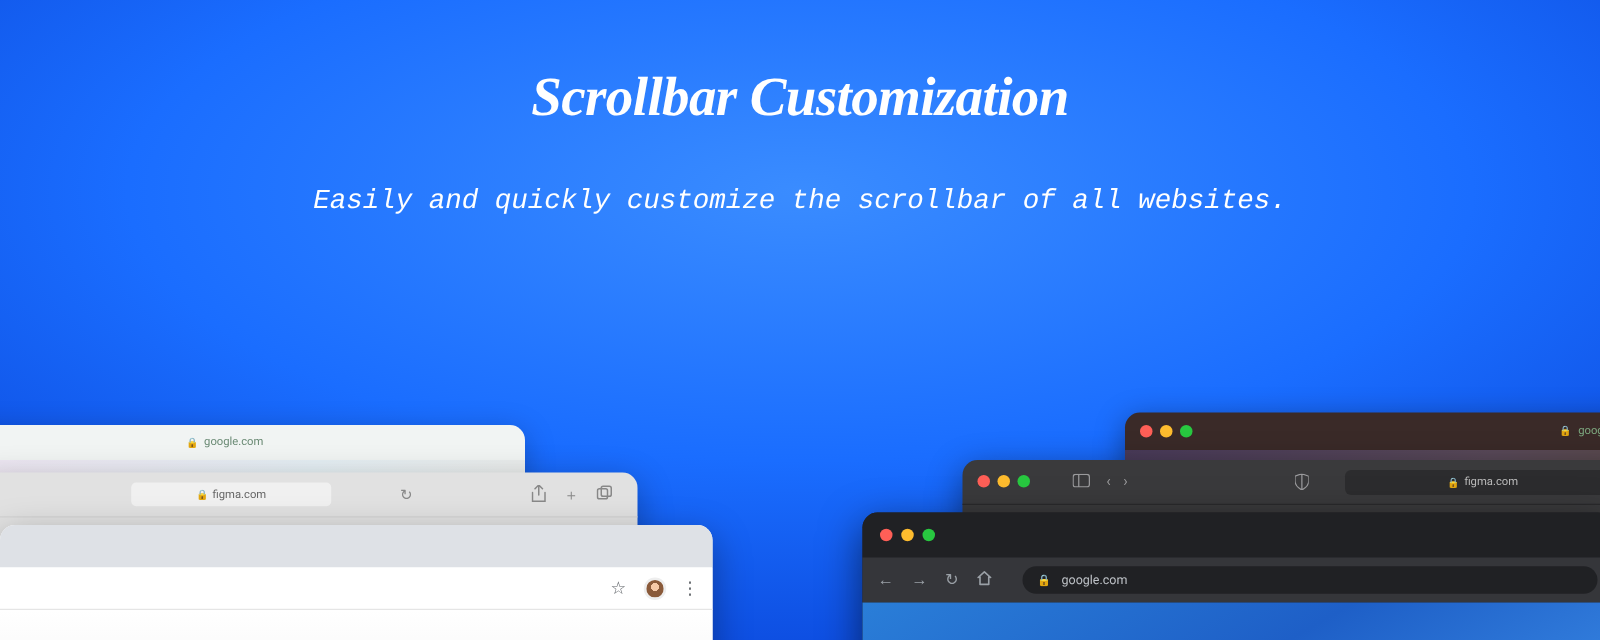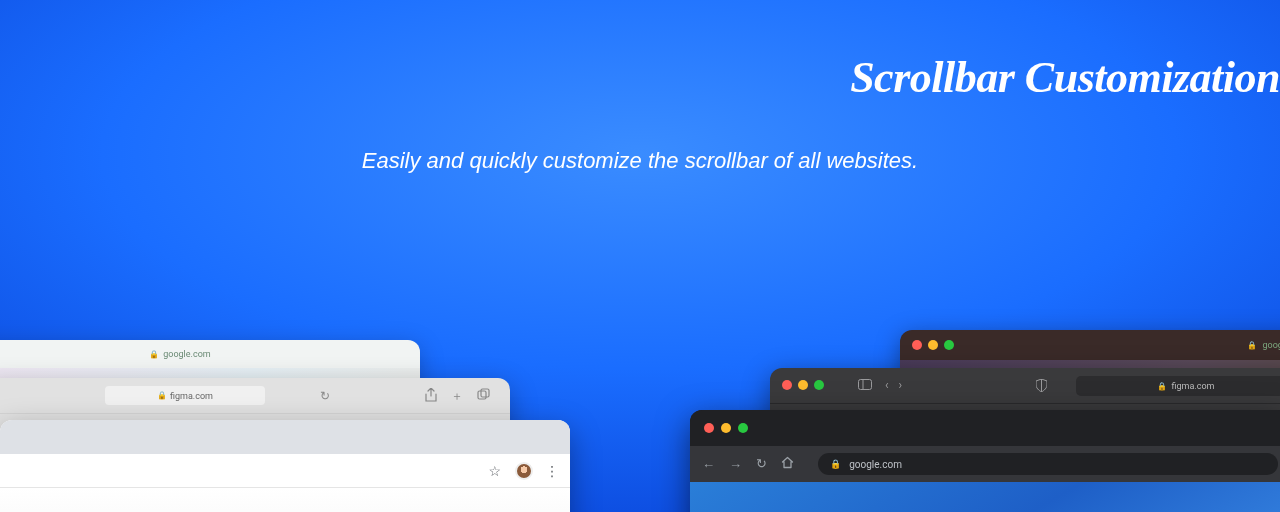--- a/index.html
+++ b/index.html
@@ -9,41 +9,41 @@
     position: relative;
     width: 1280px;
     height: 512px;
     background: radial-gradient(ellipse 120% 120% at 50% 30%, #3a8cff 0%, #1a6dff 35%, #0d4de0 60%, #0a3bc8 100%);
   }
 
   .title {
     position: absolute;
     top: 52px;
     left: 0; right: 0;
-    text-align: right;
+    text-align: center;
     color: #fff;
     font-style: italic;
     font-weight: 600;
     font-size: 44px;
     letter-spacing: -0.5px;
     font-family: Georgia, "Times New Roman", serif;
   }
 
   .subtitle-wrap {
     position: absolute;
     top: 148px;
     left: 0; right: 0;
     text-align: center;
   }
   .subtitle {
     display: inline-block;
     color: #fff;
     font-style: italic;
     font-size: 22px;
-    font-family: Liberation Sans, sans-serif;
+    font-family: Liberation Mono, monospace;
     position: relative;
   }
   .subtitle .hl {
     position: absolute;
     left: -6px;
     top: 2px;
     width: 200px;
     height: 26px;
     background: #1f3bd6;
     border-radius: 3px;

